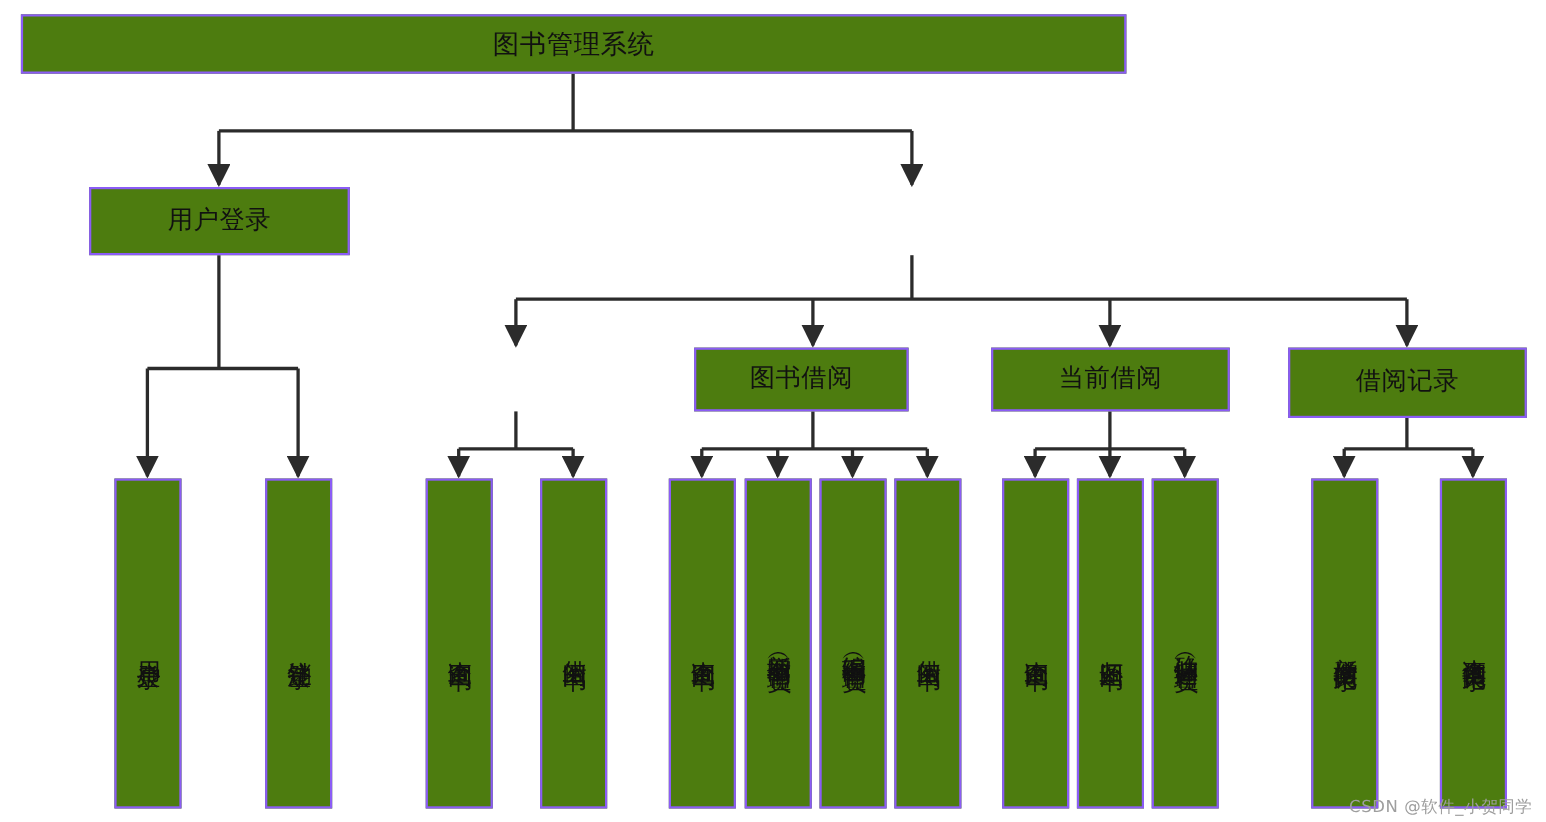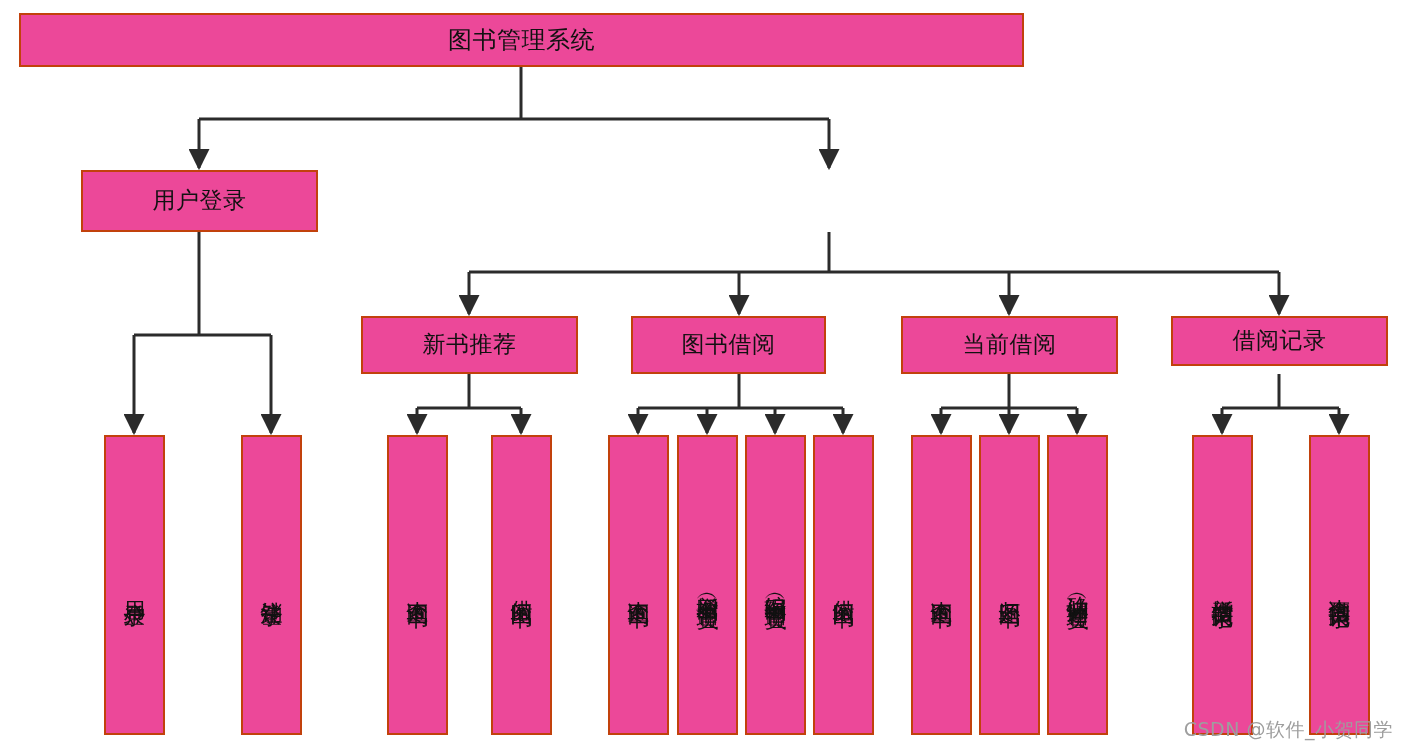--- a/index.html
+++ b/index.html
@@ -22,22 +22,22 @@
     position: absolute;
     left: 0;
     top: 0;
     width: 1405px;
     height: 747px;
     pointer-events: none;
   }
   .node {
     position: absolute;
     box-sizing: border-box;
-    background: #ec4899;
-    border: 2px solid #c2410c;
+    background: #4d7c0f;
+    border: 2px solid #8b5cf6;
     display: flex;
     align-items: center;
     justify-content: center;
     color: #111111;
   }
   .node-label {
     display: block;
     text-align: center;
     line-height: 1.18;
     color: #111111;
@@ -62,21 +62,21 @@
     text-orientation: upright;
     font-size: 22px;
     line-height: 1.08;
     letter-spacing: 2px;
     max-height: 280px;
   }
   #watermark {
     position: absolute;
     right: 12px;
     bottom: 4px;
-    font-size: 19px;
+    font-size: 15px;
     color: #9e9e9e;
     font-family: "DejaVu Sans", "Liberation Sans", sans-serif;
     white-space: nowrap;
     letter-spacing: 0.5px;
   }
 </style>
 </head>
 <body>
 
 <div id="diagram-root">
@@ -134,30 +134,27 @@
   </svg>
 
   <div class="node h root" style="left:19px; top:13px; width:1005px; height:54px;">
     <span class="node-label">图书管理系统</span>
   </div>
 
   <div class="node h" style="left:81px; top:170px; width:237px; height:62px;">
     <span class="node-label">用户登录</span>
   </div>
 
-  <div class="node h" style="left:361px; top:316px; width:217px; height:58px;">
-    <span class="node-label">新书推荐</span>
-  </div>
   <div class="node h" style="left:631px; top:316px; width:195px; height:58px;">
     <span class="node-label">图书借阅</span>
   </div>
   <div class="node h" style="left:901px; top:316px; width:217px; height:58px;">
     <span class="node-label">当前借阅</span>
   </div>
-  <div class="node h" style="left:1171px; top:316px; width:217px; height:50px;">
+  <div class="node h" style="left:1171px; top:316px; width:217px; height:64px;">
     <span class="node-label">借阅记录</span>
   </div>
 
   <div class="node v" style="left:104px; top:435px; width:61px; height:300px;">
     <span class="node-label">用户登录</span>
   </div>
   <div class="node v" style="left:241px; top:435px; width:61px; height:300px;">
     <span class="node-label">注销登录</span>
   </div>
 

